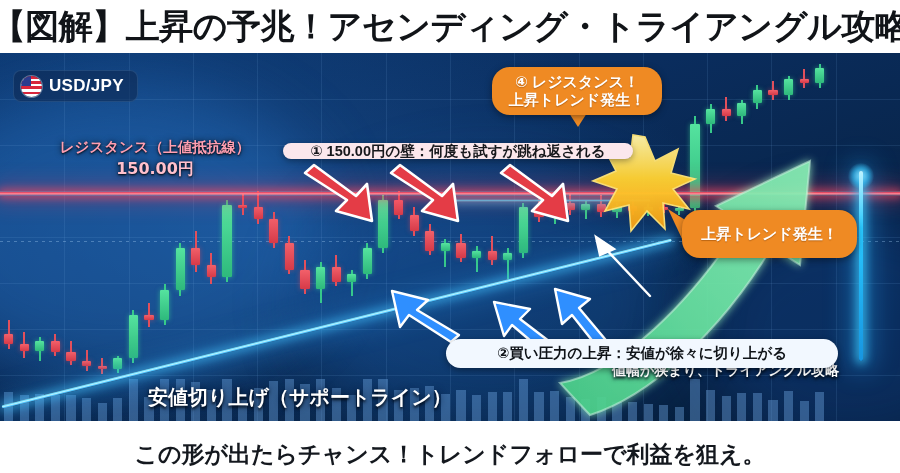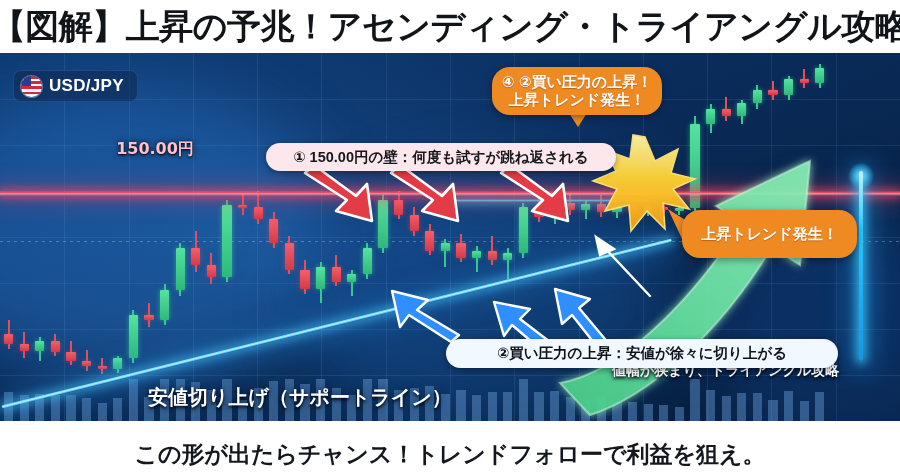--- a/index.html
+++ b/index.html
@@ -516,31 +516,32 @@
         <path d="M690 170 L668 156 L684 190 Z" fill="#ef8a23"></path>
       </g>
     </svg>
 
     <div id="pair-badge" style="top:17px;">
       <div id="pair-flag"></div>
       <div id="pair-label">USD/JPY</div>
     </div>
 
     <div class="lbl" id="resist-label" style="top:85px;">
+      <div>レジスタンス（上値抵抗線）</div>
       <div class="big">150.00円</div>
     </div>
 
     <div class="lbl" id="support-label" style="top:331px;">安値切り上げ（サポートライン）</div>
 
-    <div class="bubble bubble-light" style="left:266px;top:90px;width:350px;height:28px;">
+    <div class="bubble bubble-light" style="left:283px;top:90px;width:350px;height:16px;">
       <span>① 150.00円の壁：何度も試すが跳ね返される</span>
     </div>
 
     <div class="bubble bubble-orange" style="left:492px;top:14px;width:170px;height:48px;flex-direction:column;">
-      <span>④ ②買い圧力の上昇！</span>
+      <span>④ レジスタンス！</span>
       <span>上昇トレンド発生！</span>
     </div>
 
     <div class="bubble bubble-orange" style="left:682px;top:157px;width:175px;height:48px;flex-direction:column;">
       <span>上昇トレンド発生！</span>
     </div>
 
     <div class="lbl" id="note3">
       <div>③パワーの凝縮：</div>
       <div>値幅が狭まり、トライアングル攻略</div>

